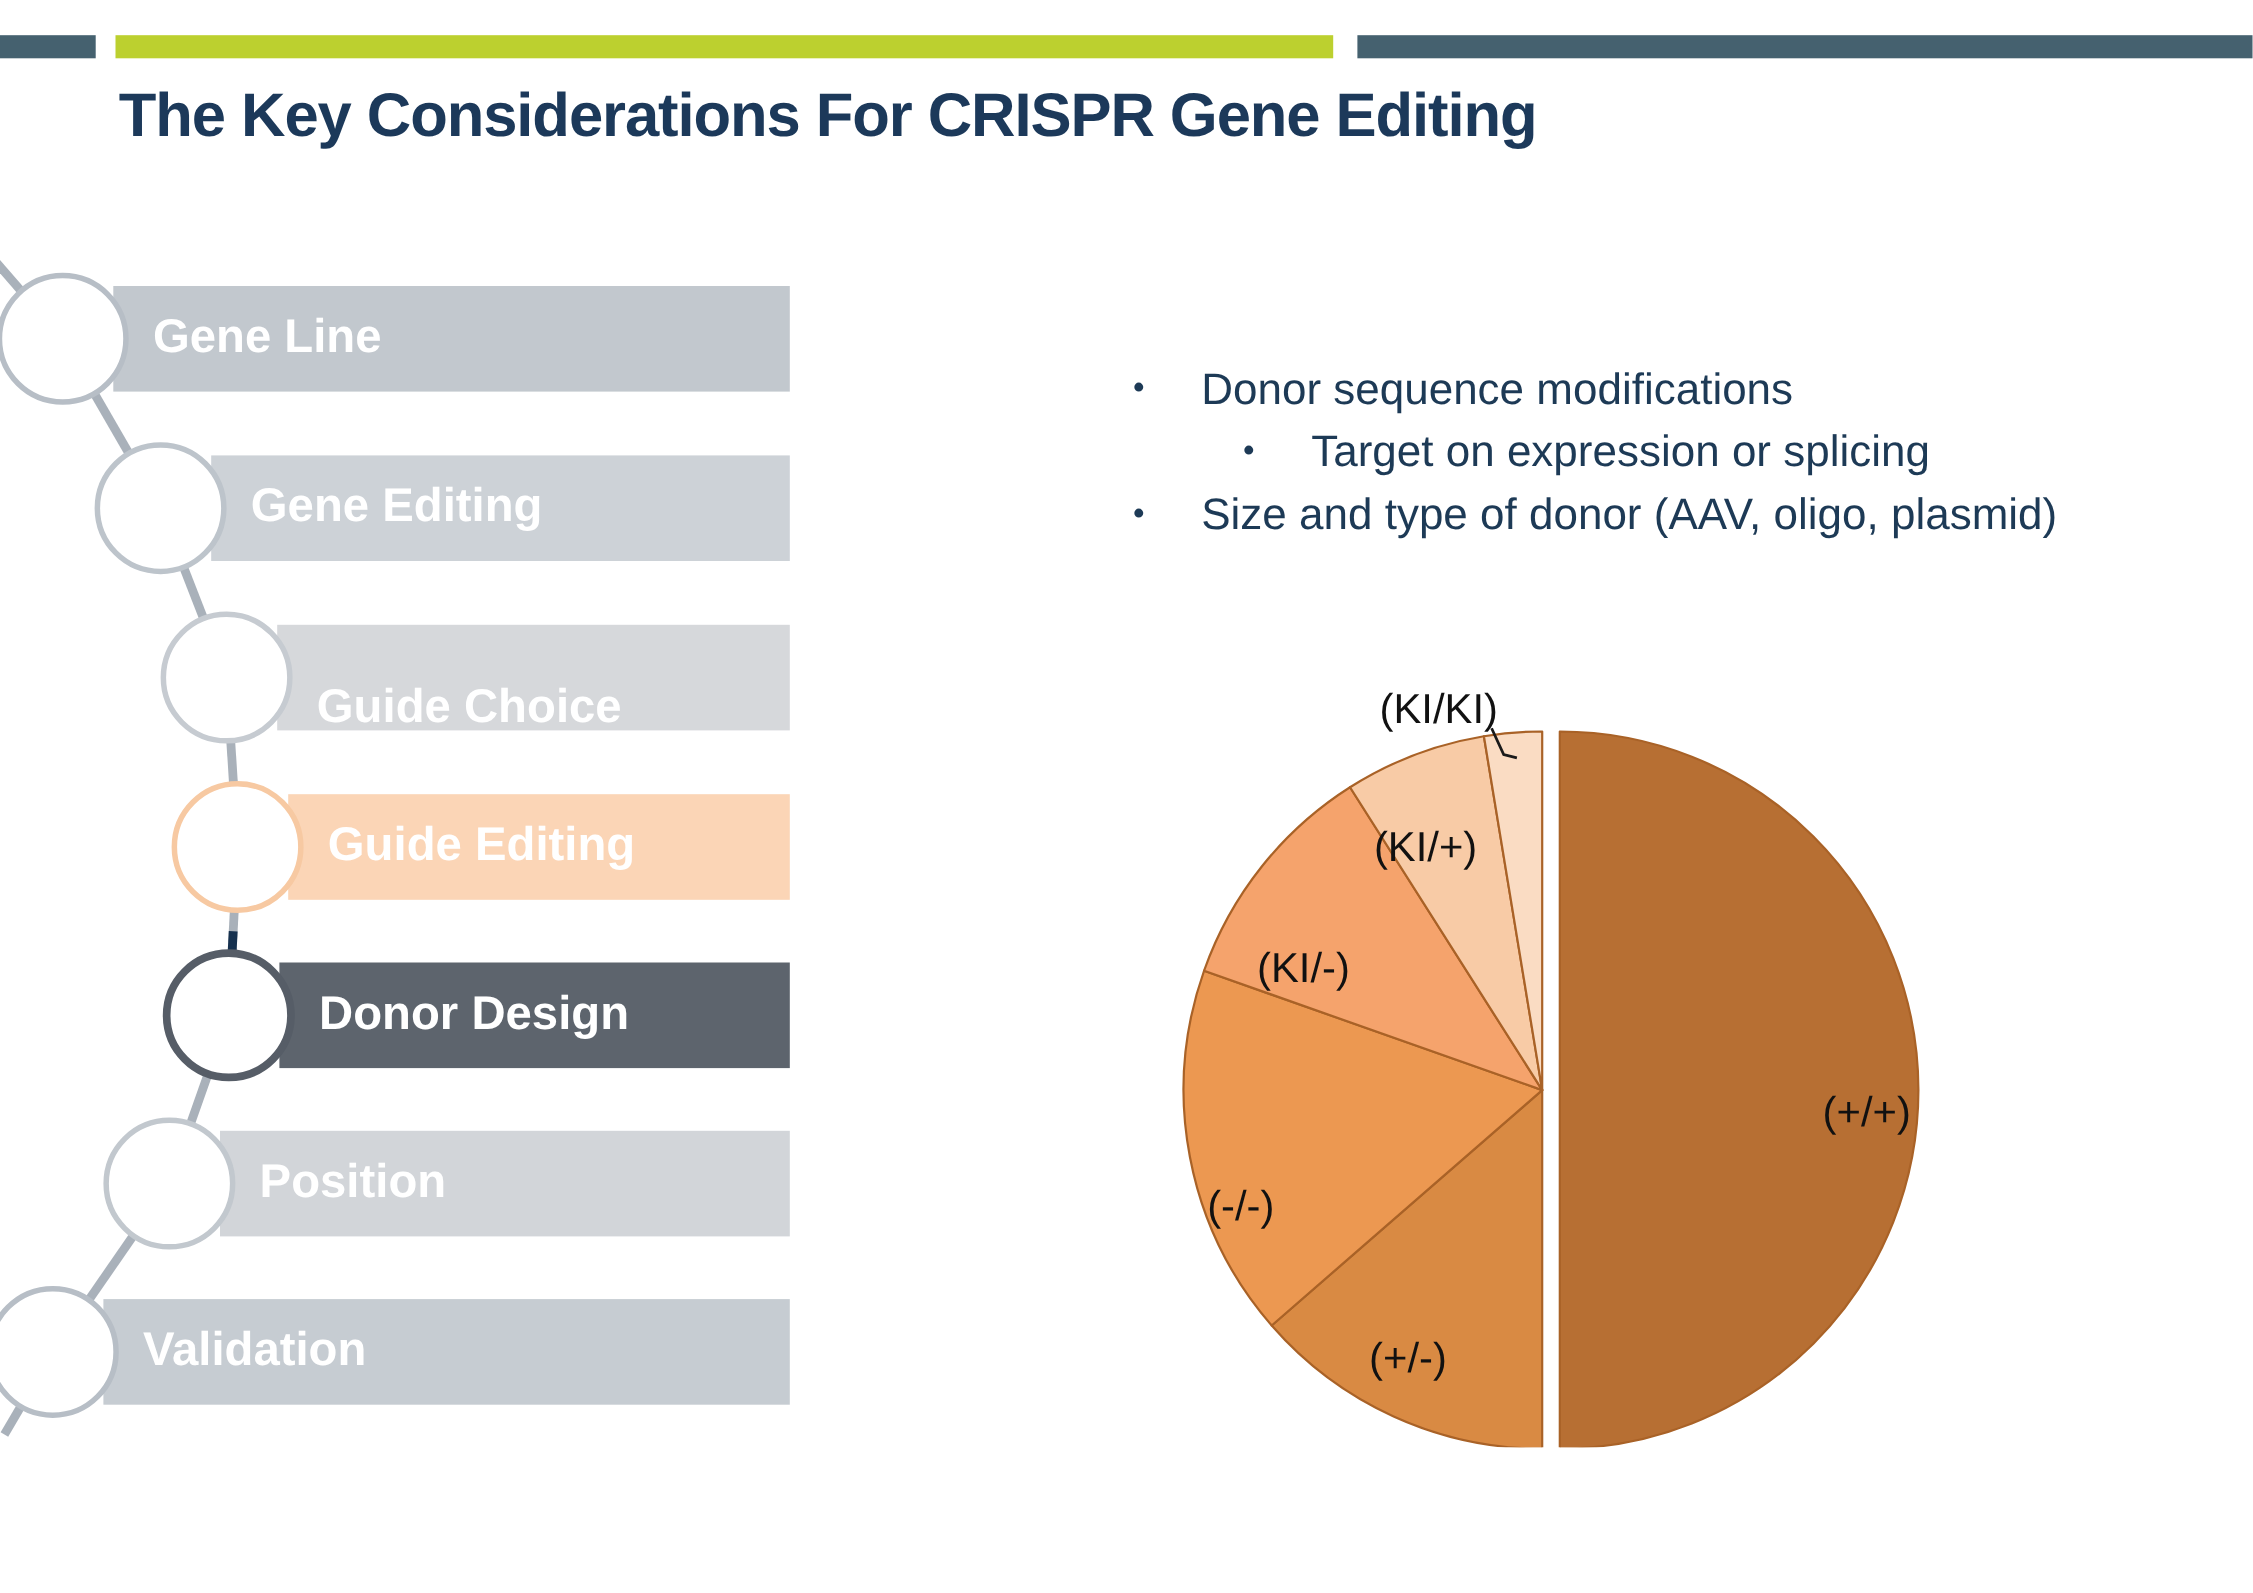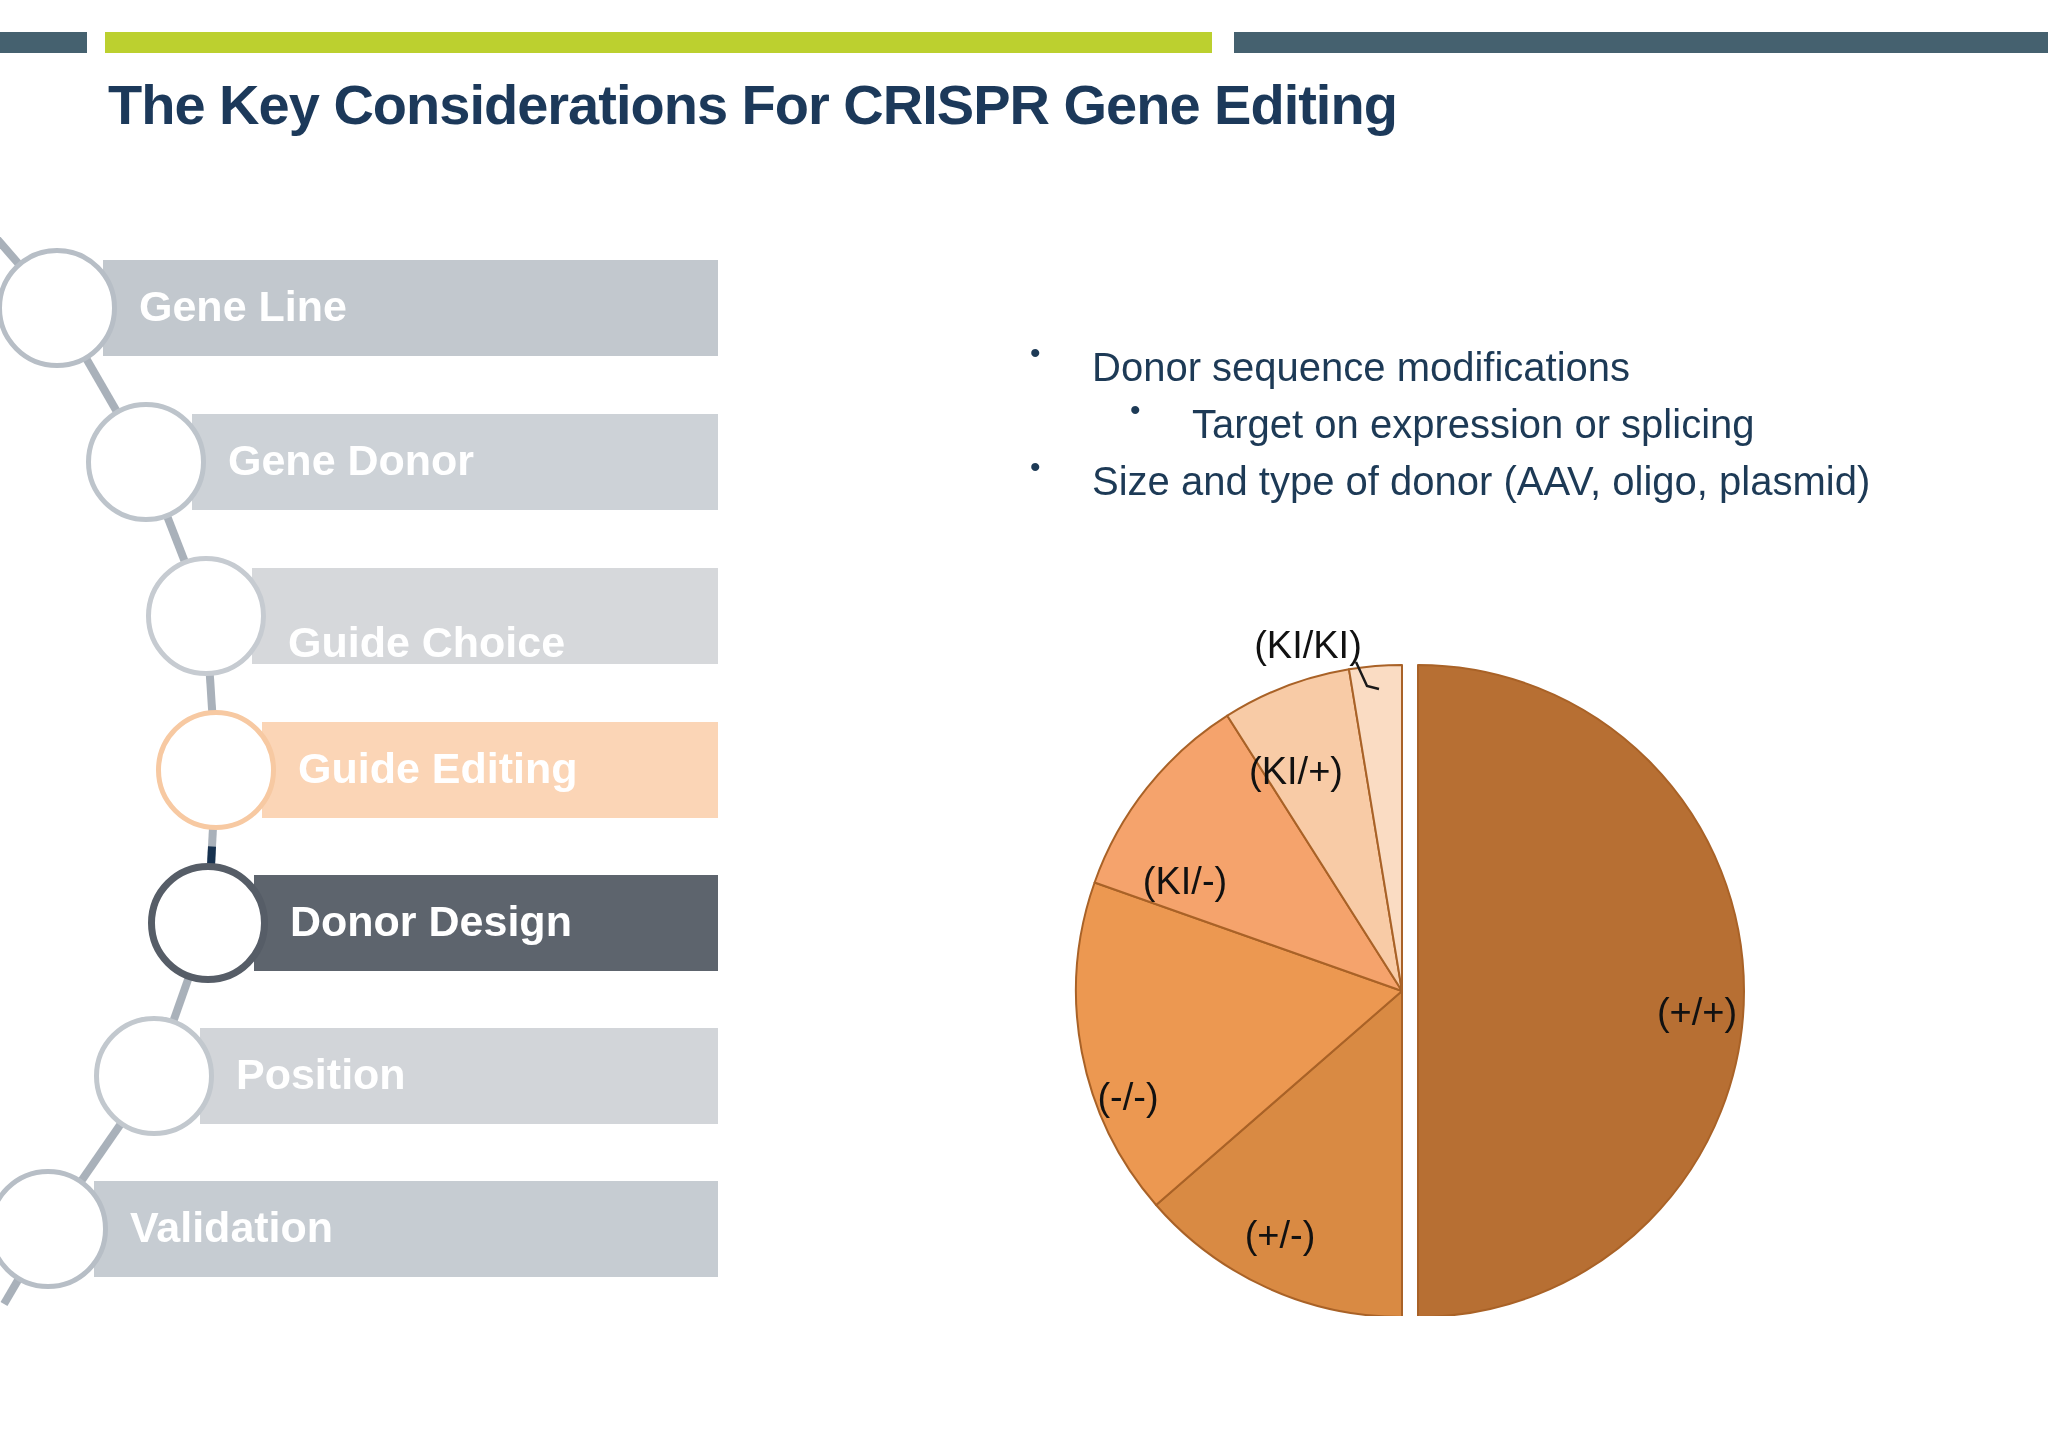--- a/index.html
+++ b/index.html
@@ -15,21 +15,21 @@
   }
   .step-bar{position:absolute; z-index:1;}
   .step-connector-svg{position:absolute; left:0; top:0; z-index:2; pointer-events:none;}
   .step-circle{position:absolute; z-index:3; background:#ffffff; border-radius:50%; box-sizing:border-box;}
   .step-label{
     position:absolute; z-index:4; font-size:43px; font-weight:bold; color:#ffffff;
     white-space:nowrap; letter-spacing:0px;
   }
   .bullet-row{position:absolute; color:#1d3a56; white-space:nowrap;}
   .bullet-dot{position:absolute; font-size:30px; top:4px;}
-  .bullet-text{position:absolute; font-size:40px; top:13px;}
+  .bullet-text{position:absolute; font-size:40px; top:0;}
   #pie-svg{position:absolute; left:0; top:0; z-index:1;}
   #page-number{
     position:absolute; top:1346px; right:26px; font-size:37px; color:#b91c1c; z-index:5;
   }
   #bottom-bar{position:absolute; left:0; top:1395px; width:2048px; height:19px; z-index:4;}
   #bottom-strip{position:absolute; left:0; top:1433px; width:2048px; height:15px; background:#f2f2f0; z-index:4;}
 </style>
 </head>
 <body>
 
@@ -38,21 +38,21 @@
   <div class="topbar-seg" id="topbar-left" style="left: 0px; width: 87px; background: rgb(69, 97, 111);"></div>
   <div class="topbar-seg" id="topbar-green" style="left: 105px; width: 1107px; background: rgb(188, 208, 47);"></div>
   <div class="topbar-seg" id="topbar-right" style="left: 1234px; width: 814px; background: rgb(69, 97, 111);"></div>
 
   <div id="page-title">The Key Considerations For CRISPR Gene Editing</div>
 
   <div id="stepper">
       <div class="step-bar" style="left: 103px; top: 260px; width: 615px; height: 96px; background: rgb(194, 200, 206);"></div>
       <div class="step-label" style="left: 139px; top: 282px;">Gene Line</div>
       <div class="step-bar" style="left: 192px; top: 414px; width: 526px; height: 96px; background: rgb(205, 210, 215);"></div>
-      <div class="step-label" style="left: 228px; top: 436px;">Gene Donor</div>
+      <div class="step-label" style="left: 228px; top: 436px;">Gene Editing</div>
       <div class="step-bar" style="left: 252px; top: 568px; width: 466px; height: 96px; background: rgb(214, 216, 219);"></div>
       <div class="step-label" style="left: 288px; top: 590px; margin-top: 28px;">Guide Choice</div>
       <div class="step-bar" style="left: 262px; top: 722px; width: 456px; height: 96px; background: rgb(251, 213, 182);"></div>
       <div class="step-label" style="left: 298px; top: 744px;">Guide Editing</div>
       <div class="step-bar" style="left: 254px; top: 875px; width: 464px; height: 96px; background: rgb(93, 100, 109);"></div>
       <div class="step-label" style="left: 290px; top: 897px;">Donor Design</div>
       <div class="step-bar" style="left: 200px; top: 1028px; width: 518px; height: 96px; background: rgb(210, 213, 217);"></div>
       <div class="step-label" style="left: 236px; top: 1050px;">Position</div>
       <div class="step-bar" style="left: 94px; top: 1181px; width: 624px; height: 96px; background: rgb(198, 204, 210);"></div>
       <div class="step-label" style="left: 130px; top: 1203px;">Validation</div>

